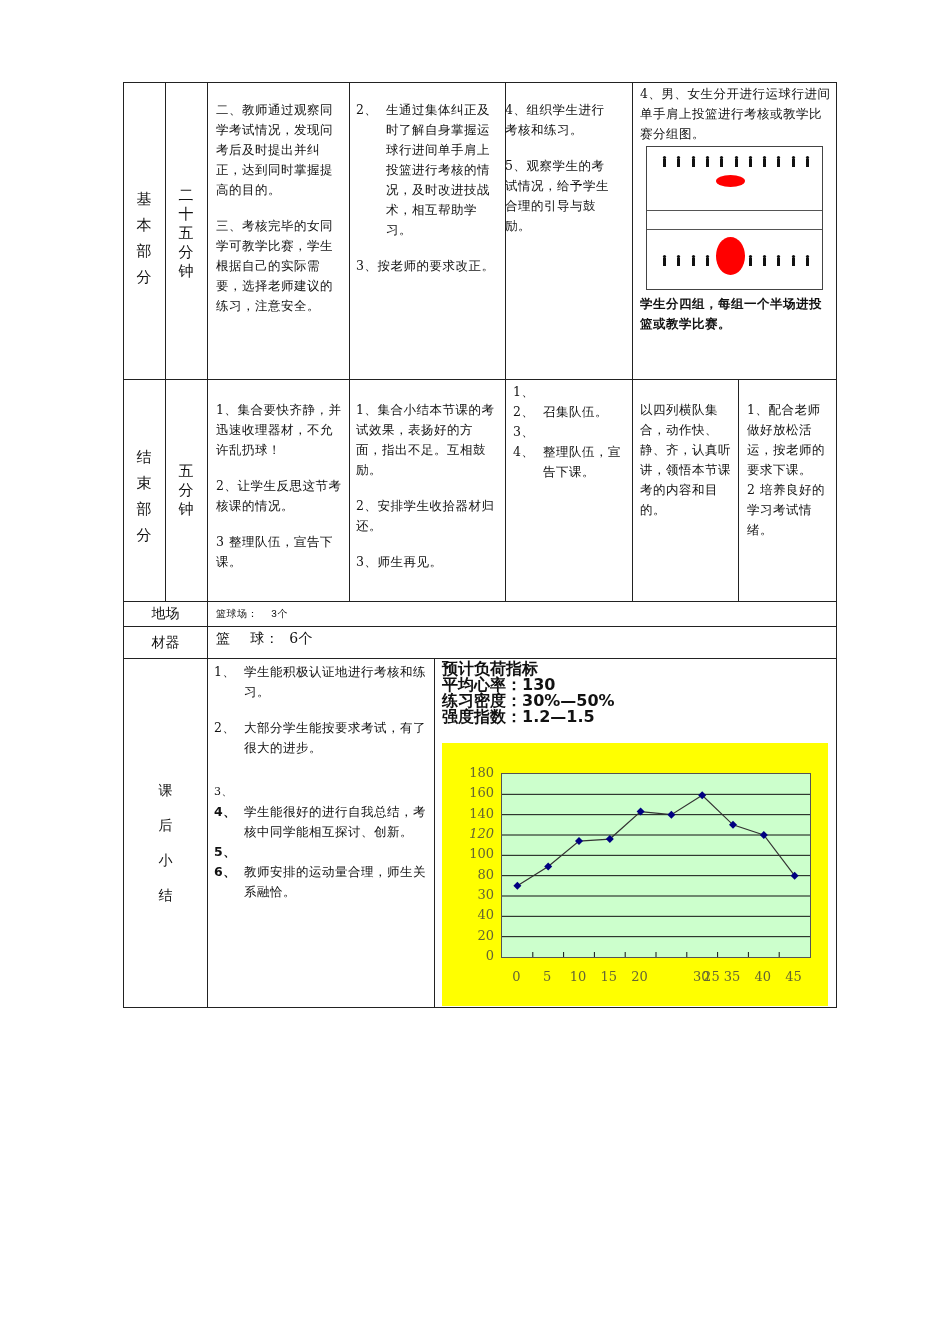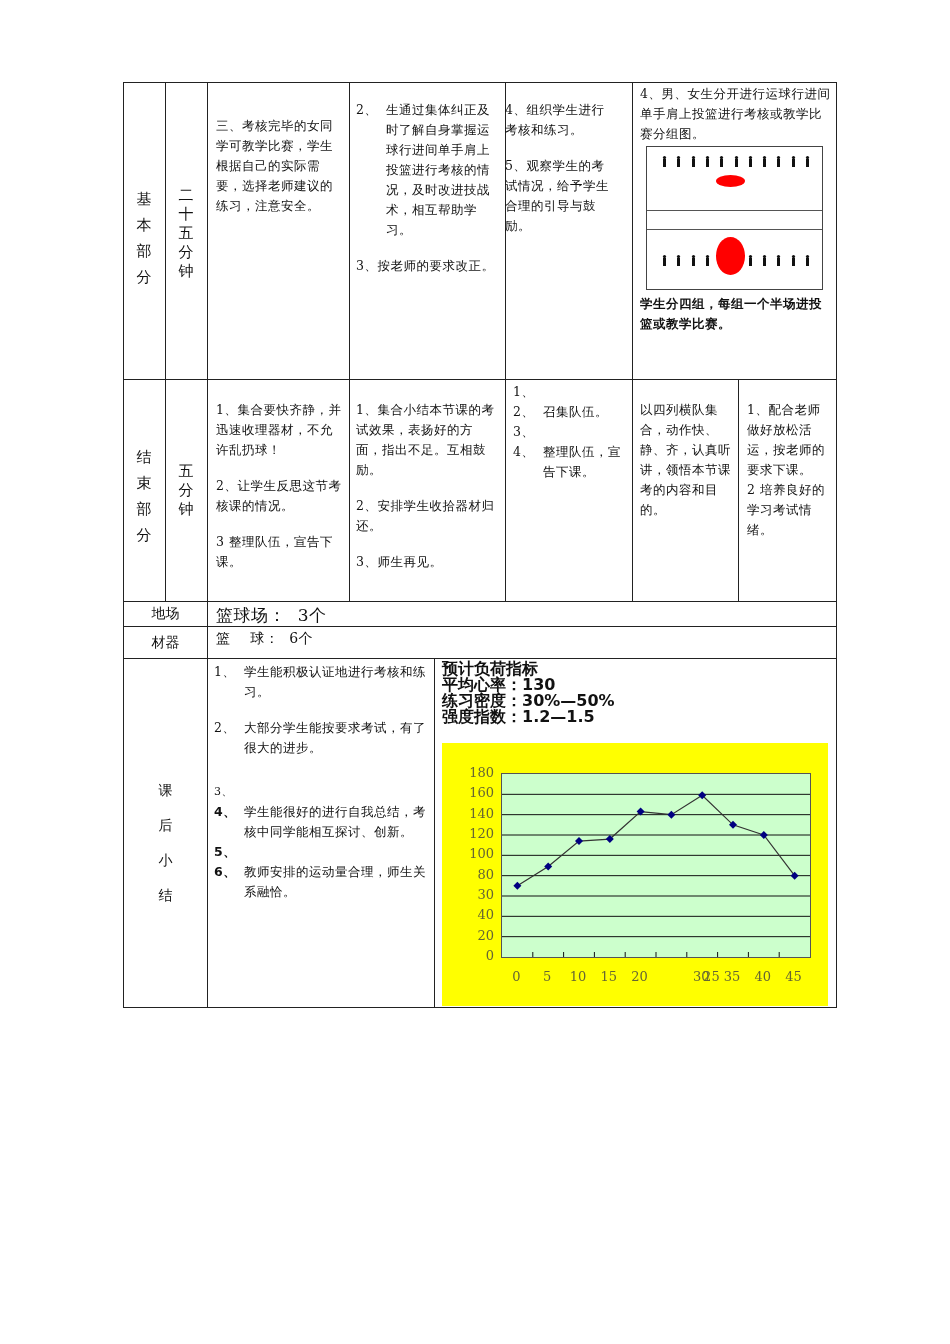--- a/index.html
+++ b/index.html
@@ -43,20 +43,21 @@
   <div class="vl" style="left:505px; top:82px; height:519px;"></div>
   <div class="vl" style="left:632px; top:82px; height:519px;"></div>
   <div class="vl" style="left:738px; top:379px; height:222px;"></div>
   <div class="vl" style="left:434px; top:658px; height:350px;"></div>
 </div>
 
 <div class="vert" style="left:134px; top:186px;">基本部分</div>
 <div class="vert2" style="left:176px; top:186px;">二十五分钟</div>
 
 <div class="cell-text" style="left:216px; top:100px; width:126px;">
+  <p>二、教师通过观察同学考试情况，发现问考后及时提出并纠正，达到同时掌握提高的目的。</p>
   <div class="gap"></div>
   <p>三、考核完毕的女同学可教学比赛，学生根据自己的实际需要，选择老师建议的练习，注意安全。</p>
 </div>
 
 <div class="cell-text" style="left:356px; top:100px; width:142px;">
   <div class="li">
     <span class="n">2、</span>
     <span class="t">生通过集体纠正及时了解自身掌握运球行进间单手肩上投篮进行考核的情况，及时改进技战术，相互帮助学习。</span>
   </div>
   <div class="gap"></div>
@@ -206,21 +207,21 @@
 </div>
 
 <div class="cell-text" style="left:640px; top:400px; width:94px;">以四列横队集合，动作快、静、齐，认真听讲，领悟本节课考的内容和目的。</div>
 
 <div class="cell-text" style="left:747px; top:400px; width:84px;">
   <p>1、配合老师做好放松活运，按老师的要求下课。</p>
   <p>2 培养良好的学习考试情绪。</p>
 </div>
 
 <div class="label-b" style="left:124px; top:605px; width:83px;">地场</div>
-<div class="cell-text" style="left:216px; top:605px; font-size:17px; white-space:pre;">篮球场：  3个</div>
+<div class="cell-text" style="left:216px; top:605px; font-size:10px; white-space:pre;font-family:Liberation Mono, monospace;">篮球场：  3个</div>
 <div class="label-b" style="left:124px; top:634px; width:83px;">材器</div>
 <div class="cell-text" style="left:216px; top:628px; font-size:14px; white-space:pre;">篮    球：  6个</div>
 
 <div class="label-b" style="left:124px; top:773px; width:83px; line-height:35px;">
   <div>课</div>
   <div>后</div>
   <div>小</div>
   <div>结</div>
 </div>
 
@@ -294,21 +295,21 @@
         <polygon points="292.6,97.66666666666667 296.6,101.66666666666667 292.6,105.66666666666667 288.6,101.66666666666667" fill="#000080"></polygon>
       </svg>
   </div>
   <div id="yticks">
       <div class="ytick" style="left: 22px; top: 205px;">0</div>
       <div class="ytick" style="left: 22px; top: 184.667px;">20</div>
       <div class="ytick" style="left: 22px; top: 164.333px;">40</div>
       <div class="ytick" style="left: 22px; top: 144px;">30</div>
       <div class="ytick" style="left: 22px; top: 123.667px;">80</div>
       <div class="ytick" style="left: 22px; top: 103.333px;">100</div>
-      <div class="ytick" style="left: 22px; top: 83px;">120</div>
+      <div class="ytick" style="left: 22px; top: 83px; font-style: italic;">120</div>
       <div class="ytick" style="left: 22px; top: 62.6667px;">140</div>
       <div class="ytick" style="left: 22px; top: 42.3333px;">160</div>
       <div class="ytick" style="left: 22px; top: 22px;">180</div>
     </div>
   <div id="xticks">
       <div class="xtick" style="left: 62.4px; top: 226px;">0</div>
       <div class="xtick" style="left: 93.2px; top: 226px;">5</div>
       <div class="xtick" style="left: 124px; top: 226px;">10</div>
       <div class="xtick" style="left: 154.8px; top: 226px;">15</div>
       <div class="xtick" style="left: 185.6px; top: 226px;">20</div>

